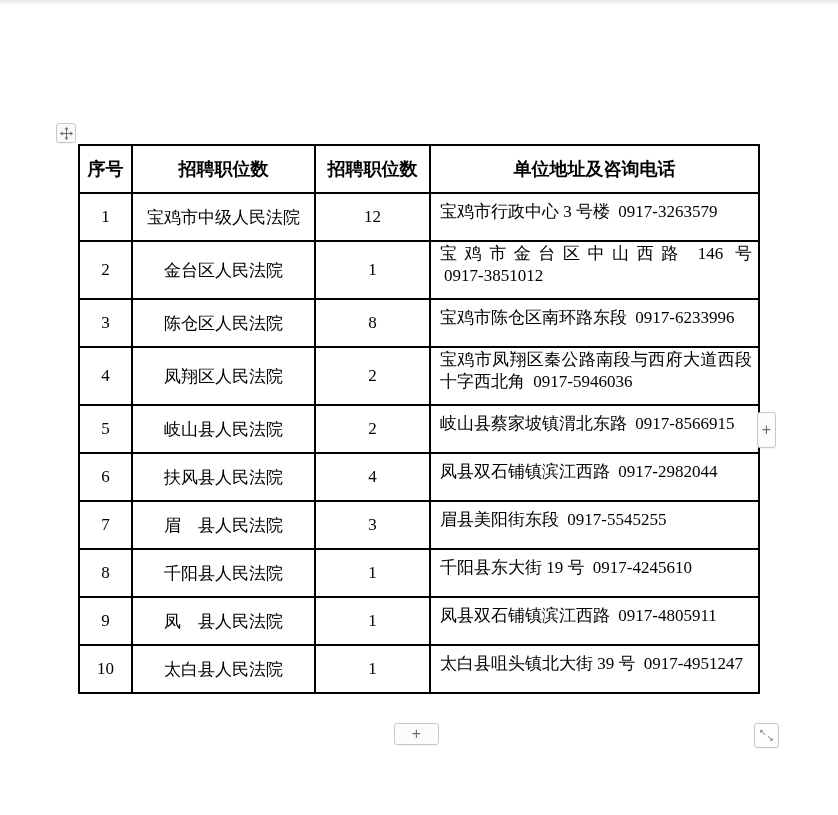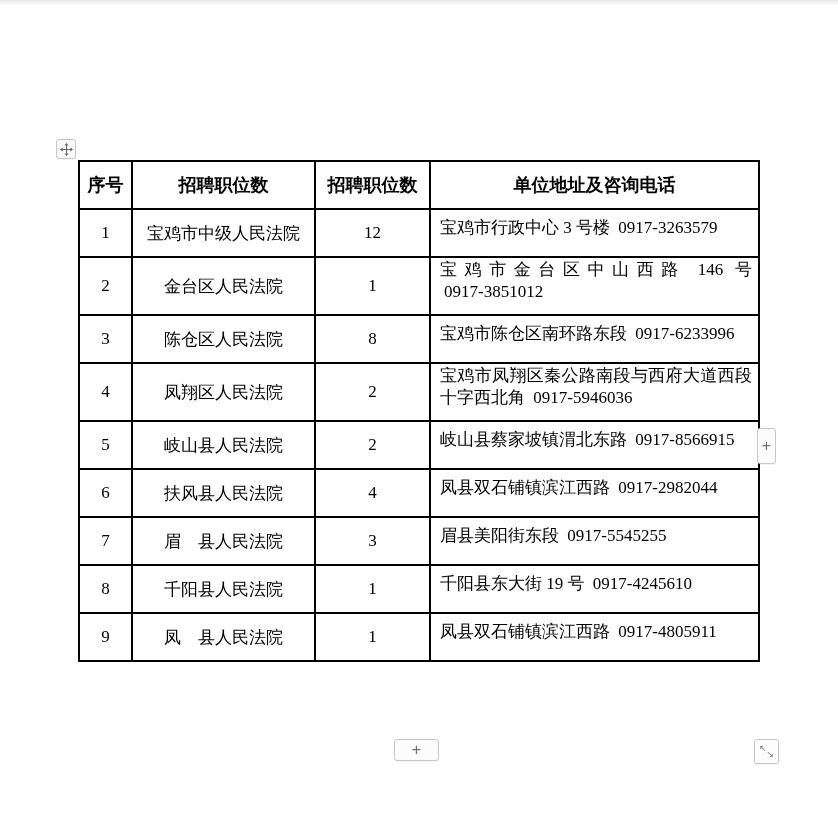--- a/index.html
+++ b/index.html
@@ -14,21 +14,21 @@
   .top-strip {
     position: absolute; top: 0; left: 0; width: 100%; height: 5px;
     background: linear-gradient(#e6e6e6, #fbfbfb);
   }
   .doc-title {
     position: absolute; top: 57px; left: 0; width: 100%;
     margin: 0; text-align: center;
     font-size: 26px; font-weight: bold; letter-spacing: 0.5px;
     white-space: nowrap;
   }
-  .table-wrap { position: absolute; left: 78px; top: 160px; width: 758px; height: 577px; }
+  .table-wrap { position: absolute; left: 78px; top: 144px; width: 758px; height: 577px; }
   table.positions {
     width: 680px; table-layout: fixed; border-collapse: collapse;
   }
   table.positions th, table.positions td {
     border: 2px solid #000;
     height: 48px;
     box-sizing: border-box;
     overflow: hidden;
   }
   table.positions th {
@@ -155,20 +155,26 @@
             <td class="c-unit">千阳县人民法院</td>
             <td class="c-pos">1</td>
             <td class="c-addr"><span>千阳县东大街 19 号</span> <span class="phone">0917-4245610</span></td>
           </tr>
           <tr>
             <td class="c-no">9</td>
             <td class="c-unit">凤　县人民法院</td>
             <td class="c-pos">1</td>
             <td class="c-addr"><span>凤县双石铺镇滨江西路</span> <span class="phone">0917-4805911</span></td>
           </tr>
+          <tr>
+            <td class="c-no">10</td>
+            <td class="c-unit">太白县人民法院</td>
+            <td class="c-pos">1</td>
+            <td class="c-addr"><span>太白县咀头镇北大街 39 号</span> <span class="phone">0917-4951247</span></td>
+          </tr>
         </tbody>
     </table>
 
     <div class="ctl add-col-btn">
       <span>+</span>
     </div>
 
     <div class="ctl add-row-btn">
       <span>+</span>
     </div>

